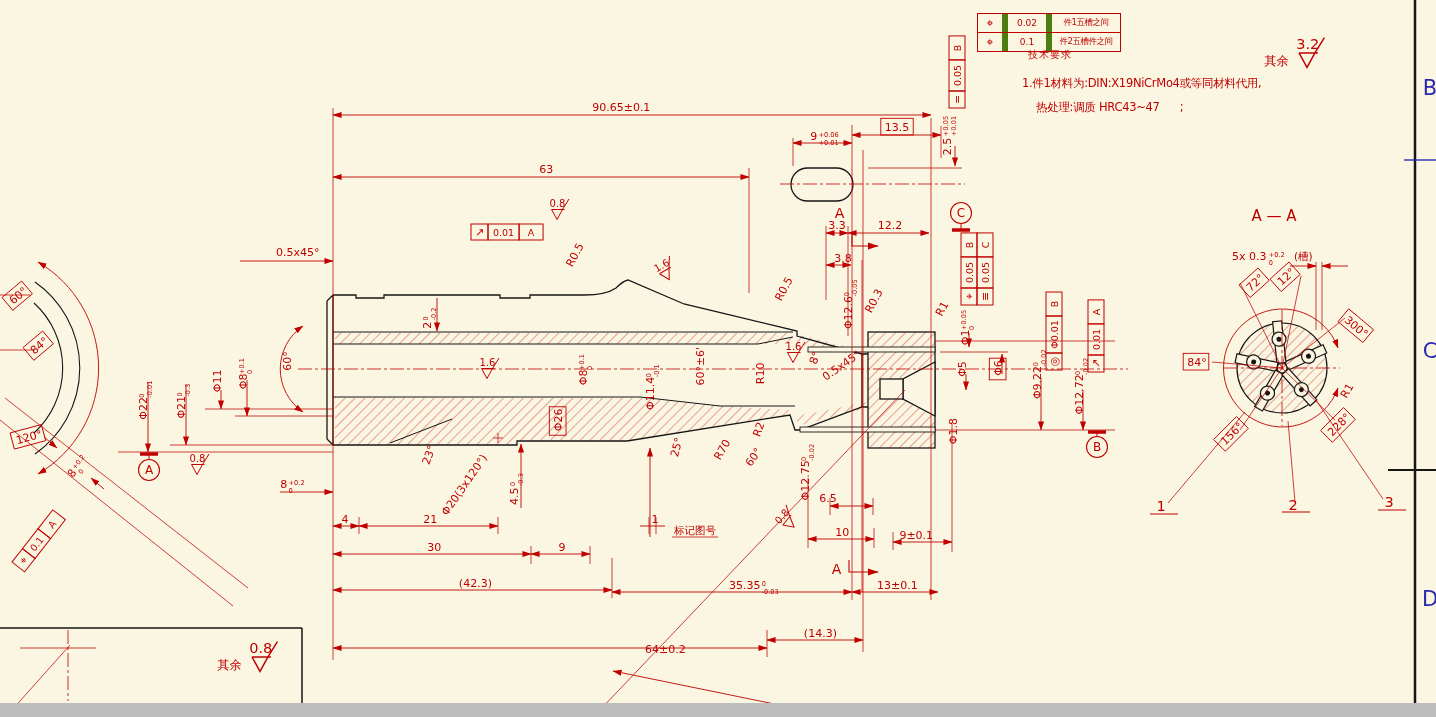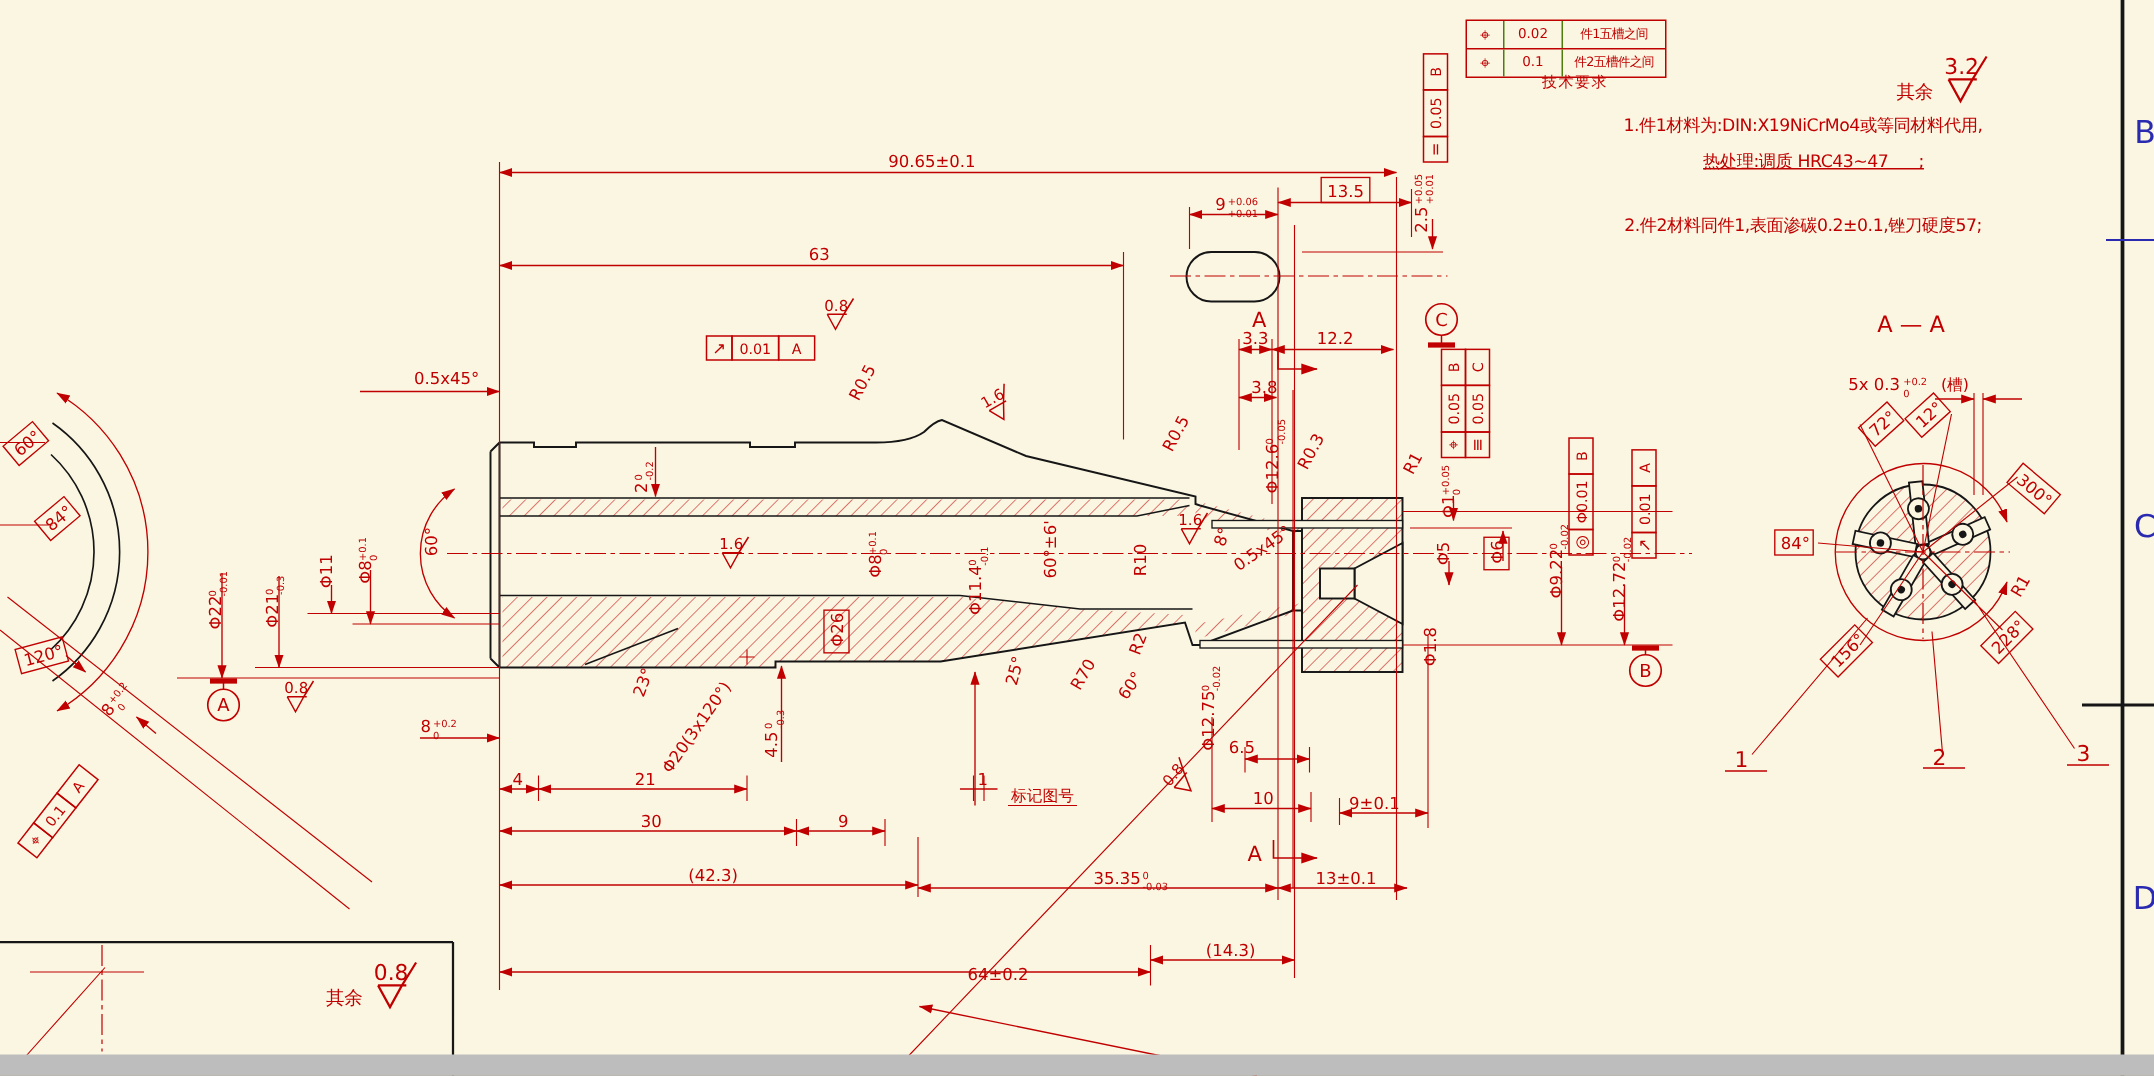--- a/index.html
+++ b/index.html
@@ -4,29 +4,29 @@
 <style>
   html,body{margin:0;padding:0;background:#888;}
   #sheet{position:relative;width:1436px;height:717px;background:#fbf6e2;overflow:hidden;
          font-family:"DejaVu Sans",sans-serif;}
   #sheet svg{position:absolute;left:0;top:0;}
   .ovl{position:absolute;color:#c00000;}
   #tol-table{left:977px;top:13px;border:1px solid #c00000;font-size:9px;}
   #tol-table .trow{display:flex;}
   #tol-table .trow+.trow{border-top:1px solid #c00000;}
   #tol-table .tc{height:18px;display:flex;align-items:center;justify-content:center;
-                 border-left:1px solid #4d7c0f;}
+                 border-left:6px solid #4d7c0f;}
   #tol-table .tc:first-child{border-left:none;}
   .tc.sym{width:24px;font-size:12px;}
   .tc.val{width:38px;}
   .tc.note{width:68px;font-size:8.5px;letter-spacing:-0.5px;}
   #techreq{left:1022px;top:48px;width:360px;font-size:11.5px;letter-spacing:-0.3px;}
   #techreq .tr-title{font-size:10px;margin:0 0 14px 6px;letter-spacing:1px;}
-  #techreq .tr-line{margin:0 0 9px 0;white-space:pre;text-align:center;}
-  #techreq .tr-line.indent{margin-left:14px;margin-bottom:28px;text-decoration:underline;}
+  #techreq .tr-line{margin:0 0 9px 0;white-space:pre;}
+  #techreq .tr-line.indent{margin-left:14px;margin-bottom:12px;}
   text{font-family:"DejaVu Sans",sans-serif;}
 </style>
 </head>
 <body>
 
 <div id="sheet">
 
 <svg width="1436" height="717" viewBox="0 0 1436 717">
   <defs>
     <pattern id="h45" width="7" height="7" patternUnits="userSpaceOnUse" patternTransform="rotate(45)">
@@ -536,16 +536,15 @@
       <div class="tc sym">⌖</div>
       <div class="tc val">0.1</div>
       <div class="tc note">件2五槽件之间</div>
     </div>
   </div>
 
   <div id="techreq" class="ovl">
     <div class="tr-title">技术要求</div>
     <div class="tr-line">1.件1材料为:DIN:X19NiCrMo4或等同材料代用,</div>
     <div class="tr-line indent">热处理:调质 HRC43~47      ;</div>
-    <div class="tr-line">2.件2材料同件1,表面渗碳0.2±0.1,锉刀硬度57;</div>
   </div>
 
 </div>
 
 </body></html>

